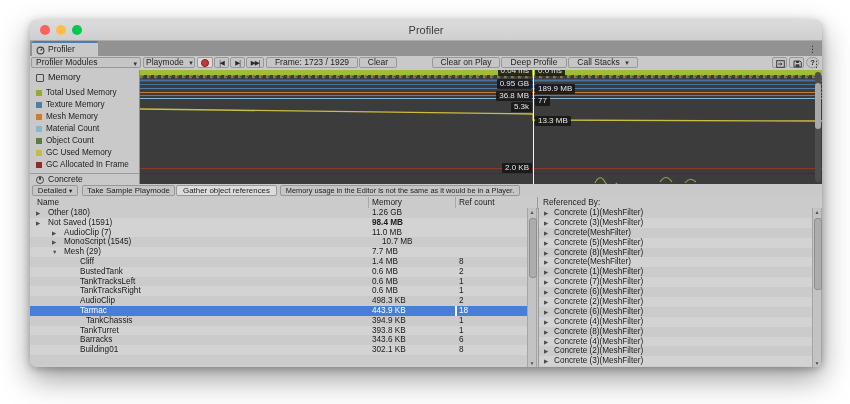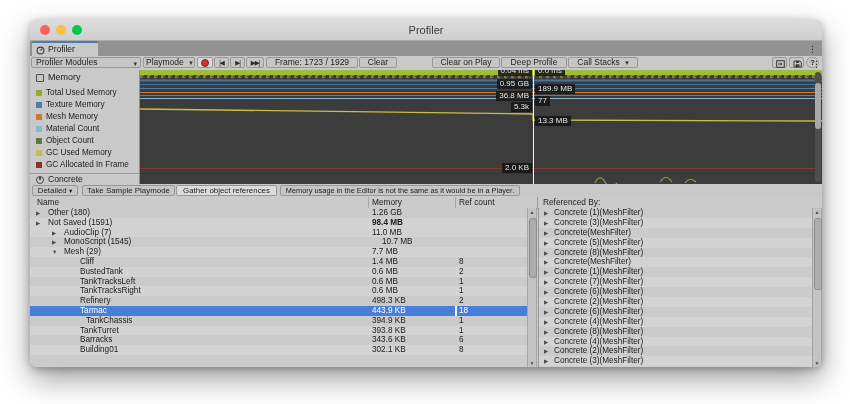--- a/index.html
+++ b/index.html
@@ -277,21 +277,21 @@
           <span style="left: 50px;">TankTracksLeft</span>
           <span style="left: 342px;">0.6 MB</span>
           <span style="left: 429px;">1</span>
         </div>
         <div class="trow" style="background: rgb(211, 211, 211);">
           <span style="left: 50px;">TankTracksRight</span>
           <span style="left: 342px;">0.6 MB</span>
           <span style="left: 429px;">1</span>
         </div>
         <div class="trow" style="background: rgb(203, 203, 203);">
-          <span style="left: 50px;">Refinery</span>
+          <span style="left: 50px;">AudioClip</span>
           <span style="left: 342px; text-align: right;">498.3 KB</span>
           <span style="left: 429px;">2</span>
         </div>
         <div class="trow sel">
           <span style="left: 50px;">Tarmac</span>
           <span style="left: 342px;">443.9 KB</span>
           <span style="left: 429px;">18</span>
           <span style="left: 425px; top: 0px; width: 2px; height: 9.8px; background: rgb(242, 246, 255);"></span>
         </div>
         <div class="trow" style="background: rgb(203, 203, 203);">

